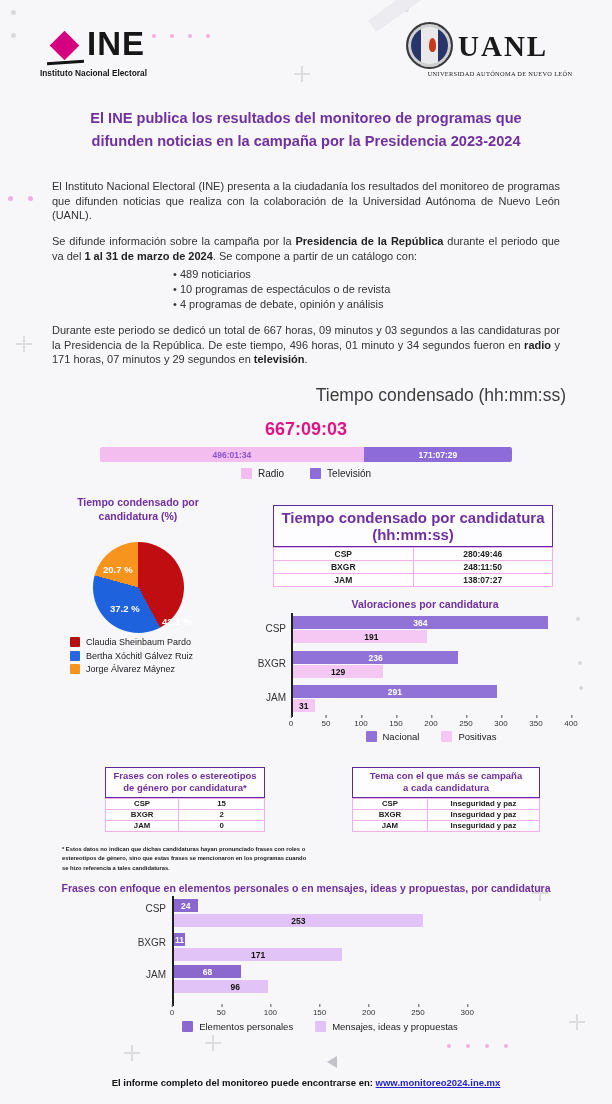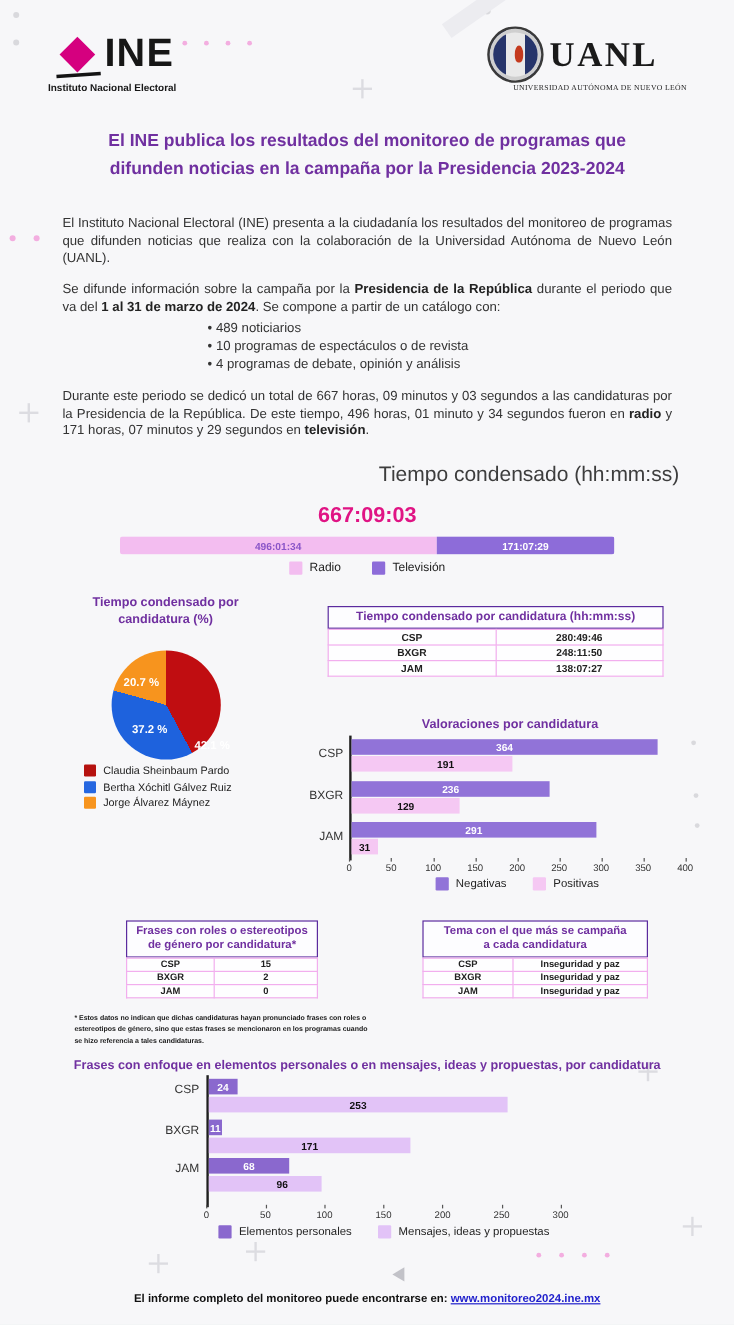--- a/index.html
+++ b/index.html
@@ -90,21 +90,21 @@
   .pie-legend .swatch { width:10px; height:10px; }
 
   
   .dtable { position:absolute; background:transparent; }
   .dt-head { border:1.6px solid #5b2b9e; background:#fdfdff; color:#7030a0;
              font-weight:bold; text-align:center; }
   .dt-body { width:100%; border-collapse:collapse; }
   .dt-body td { border:1px solid #f2aeee; background:#fefeff; text-align:center;
                 font-weight:bold; color:#222; }
   .t1 { left:273px; top:505px; width:280px; }
-  .t1 .dt-head { font-size:10px; padding:3px 0; }
+  .t1 .dt-head { font-size:15px; padding:3px 0; }
   .t1 td { font-size:8.5px; height:13px; }
   .t2 { left:105px; top:767px; width:160px; }
   .t2 .dt-head, .t3 .dt-head { font-size:9.5px; line-height:1.3; padding:2px 2px; }
   .t2 td, .t3 td { font-size:7.8px; height:11px; }
   .t3 { left:352px; top:767px; width:188px; }
   .footnote { position:absolute; left:62px; top:845px; width:250px; font-size:5.8px;
               line-height:1.6; color:#1a1a1a; font-weight:bold; }
 
   
   .chart-title { position:absolute; font-size:10.5px; font-weight:bold; color:#7030a0;
@@ -291,21 +291,21 @@
     <span class="xtick" style="left:105px">150</span>
     <span class="xtick" style="left:140px">200</span>
     <span class="xtick" style="left:175px">250</span>
     <span class="xtick" style="left:210px">300</span>
     <span class="xtick" style="left:245px">350</span>
     <span class="xtick" style="left:280px">400</span>
   </div>
   <div class="chart-legend v-legend">
     <div class="leg-item">
         <span class="swatch sw-neg"></span>
-        <span>Negativas</span>
+        <span>Nacional</span>
       </div>
     <div class="leg-item">
         <span class="swatch sw-pos"></span>
         <span>Positivas</span>
       </div>
   </div>
 
   <div class="dtable t2">
     <div class="dt-head">
       <div>Frases con roles o estereotipos</div>

